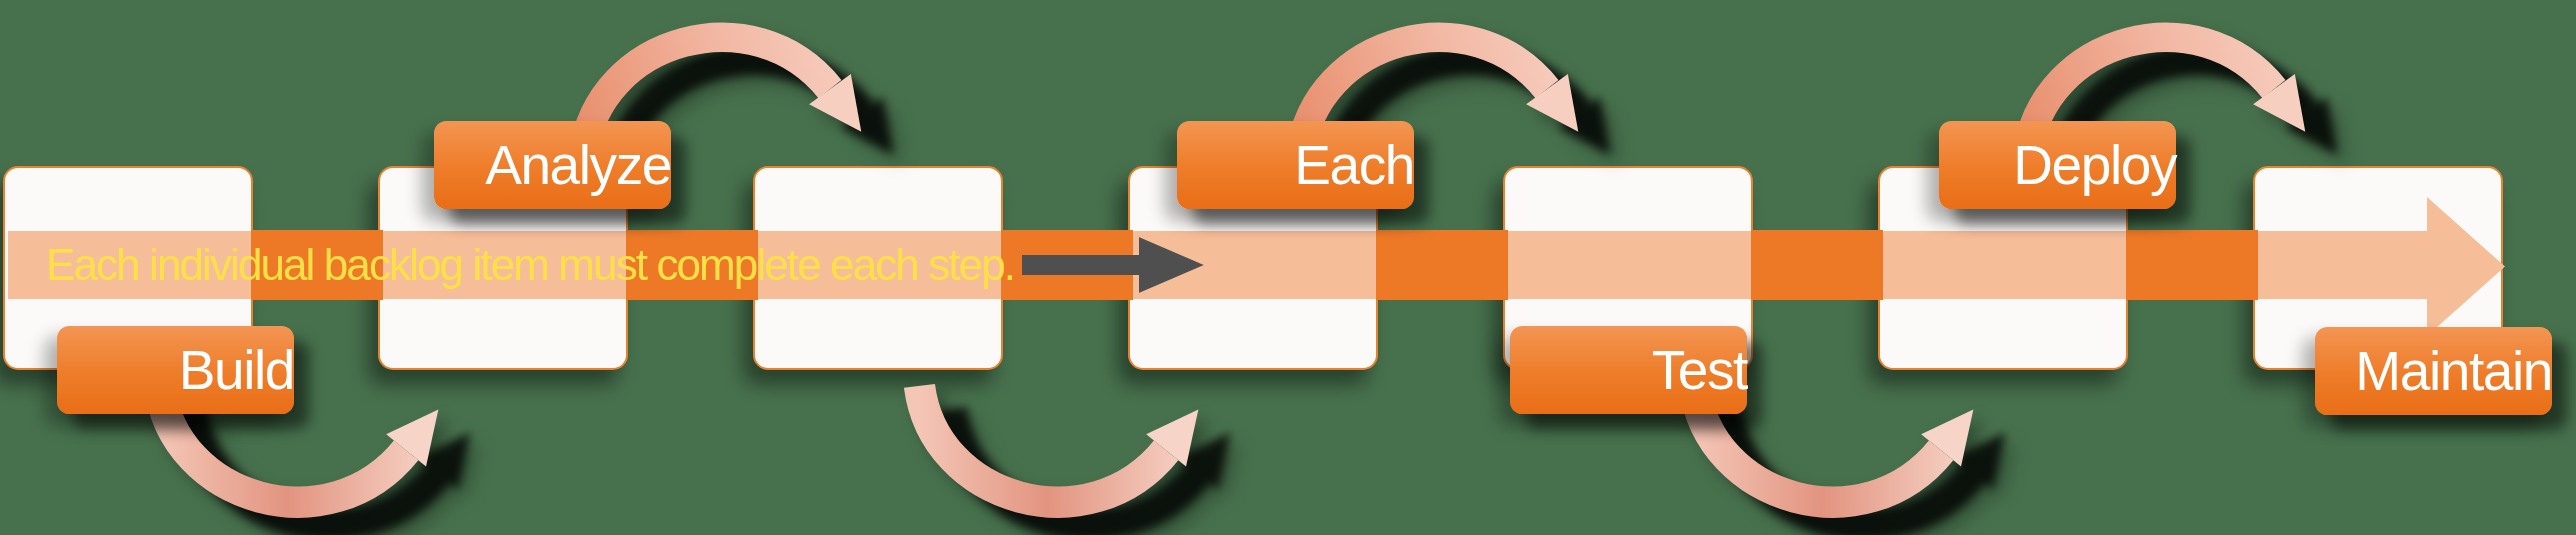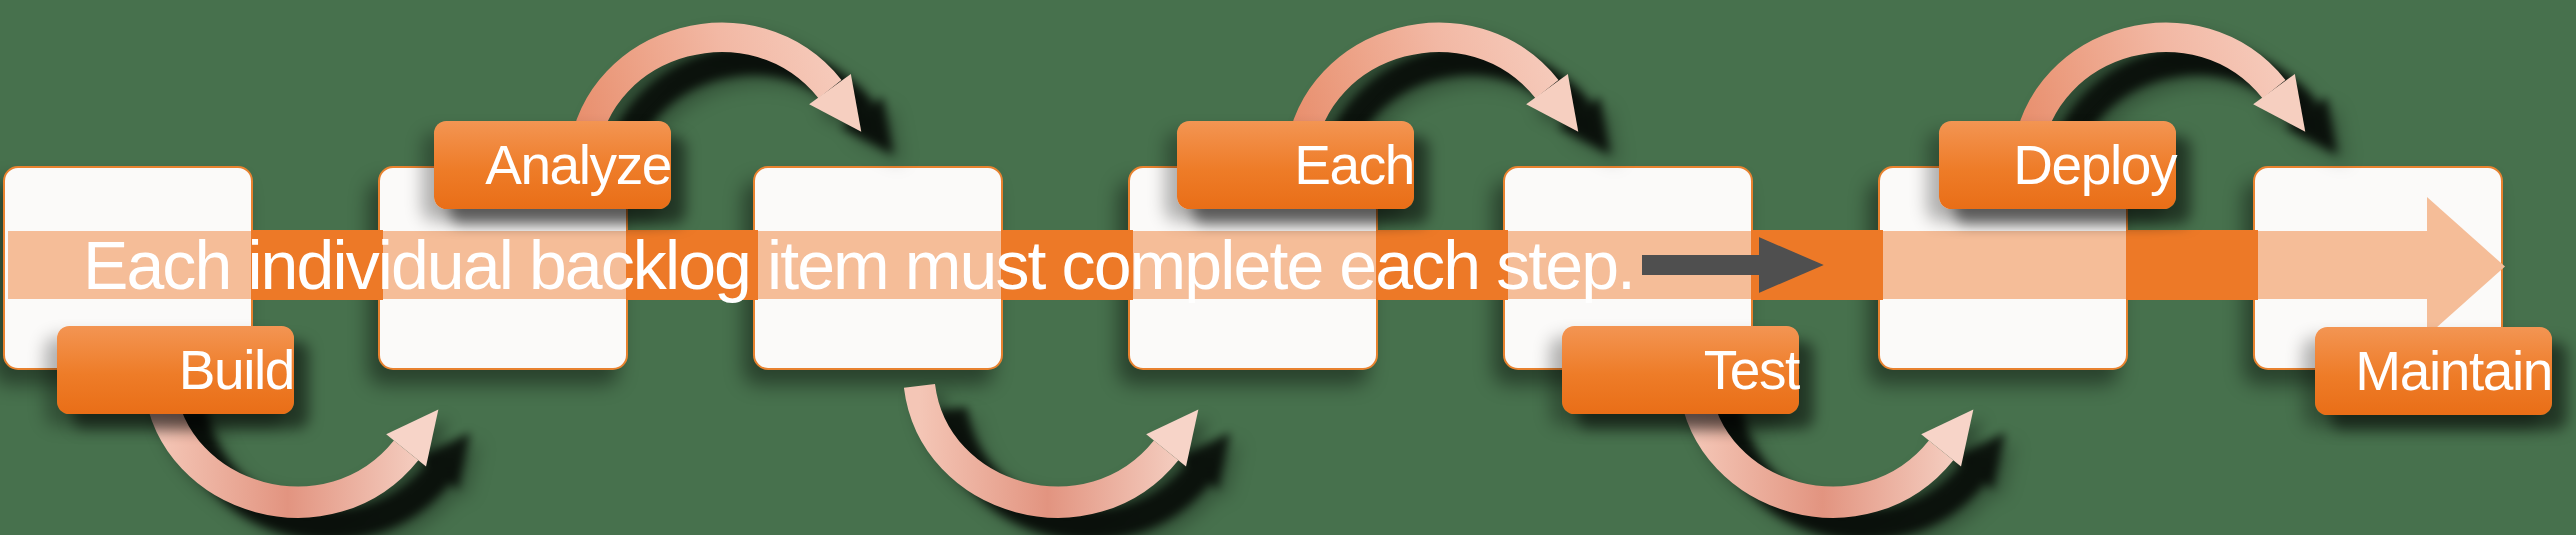--- a/index.html
+++ b/index.html
@@ -28,21 +28,21 @@
   .gap-patch{
     position:absolute;top:230px;width:132px;height:70px;
     background:#ED7927;z-index:3;
   }
   
   .caption-row{
     position:absolute;left:46px;top:231px;height:68px;
     display:flex;align-items:center;z-index:4;white-space:nowrap;
   }
   .caption{
-    font-size:68px;letter-spacing:-1.9px;color:#ffffff;line-height:68px;margin-left:37px;
+    font-size:44px;letter-spacing:-1.9px;color:#fde047;line-height:68px;
   }
   .d-arrow{display:flex;align-items:center;margin-left:7.6px;}
   .d-shaft{width:118px;height:20px;background:#4F4F4F;}
   .d-head{width:65px;height:56px;background:#4F4F4F;clip-path:polygon(0 0,100% 50%,0 100%);margin-left:-0.9px;}
   
   .arc{
     position:absolute;overflow:visible;z-index:5;
     filter:drop-shadow(32px 23px 4.7px rgba(0,0,0,0.80)) drop-shadow(9.5px 9.5px 7.6px rgba(0,0,0,0.32));
   }
   
@@ -124,18 +124,18 @@
   <svg class="arc" style="left:891px;top:378px" width="351" height="158" viewBox="0 0 370 166">
       <use href="#bottom-arc-shape"></use>
     </svg>
   <svg class="arc" style="left:1666px;top:378px" width="351" height="158" viewBox="0 0 370 166">
       <use href="#bottom-arc-shape"></use>
     </svg>
 
   <div class="steplabel" style="left:57px;top:326px">Build</div>
   <div class="steplabel" style="left:434px;top:121px">Analyze</div>
   <div class="steplabel" style="left:1177px;top:121px">Each</div>
-  <div class="steplabel" style="left:1562px;top:326px">Test</div>
+  <div class="steplabel" style="left:1510px;top:326px">Test</div>
   <div class="steplabel" style="left:1939px;top:121px">Deploy</div>
   <div class="steplabel" style="left:2315px;top:327px">Maintain</div>
 
 </div>
 
 
 </body></html>

